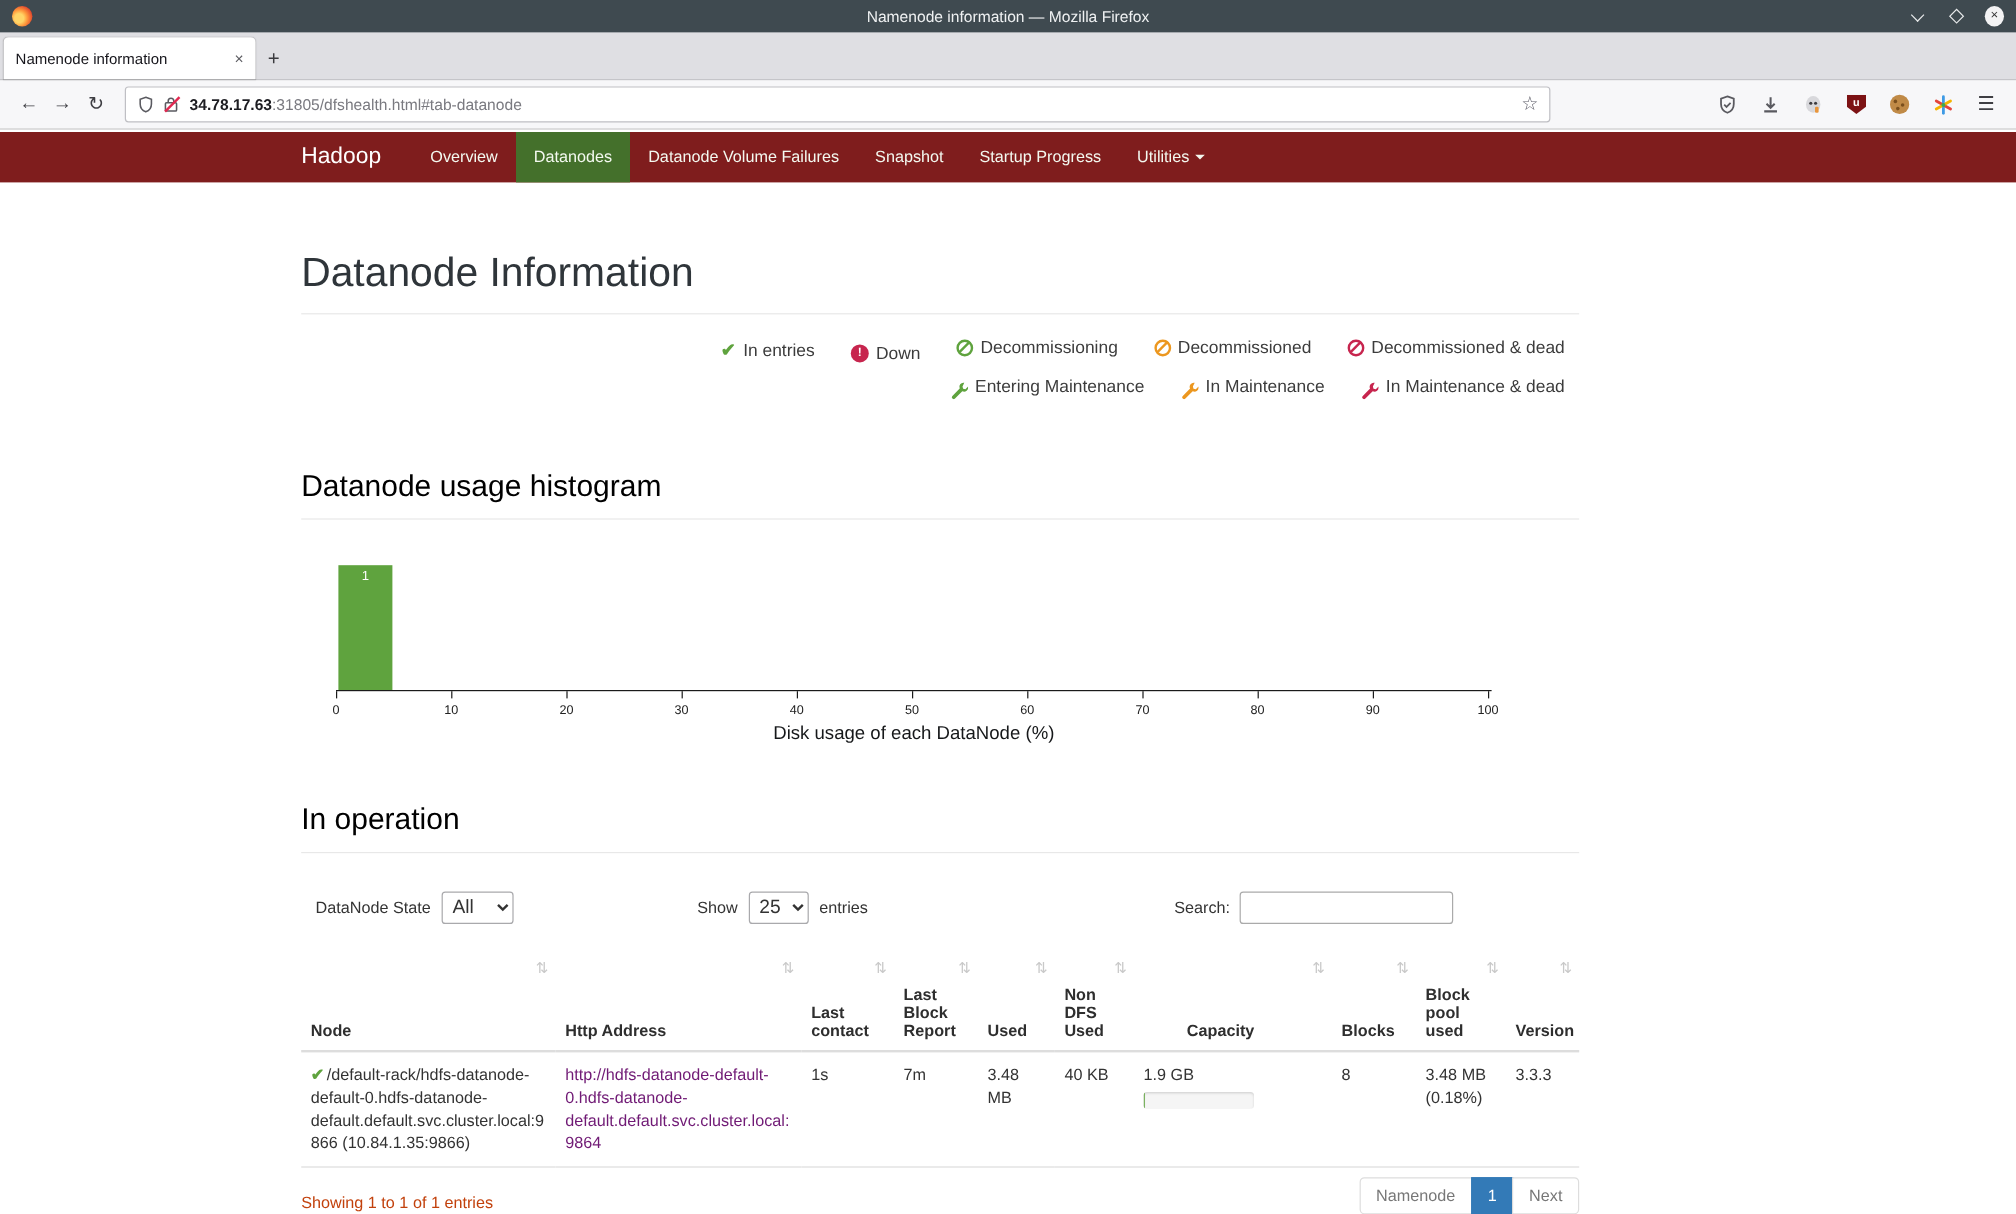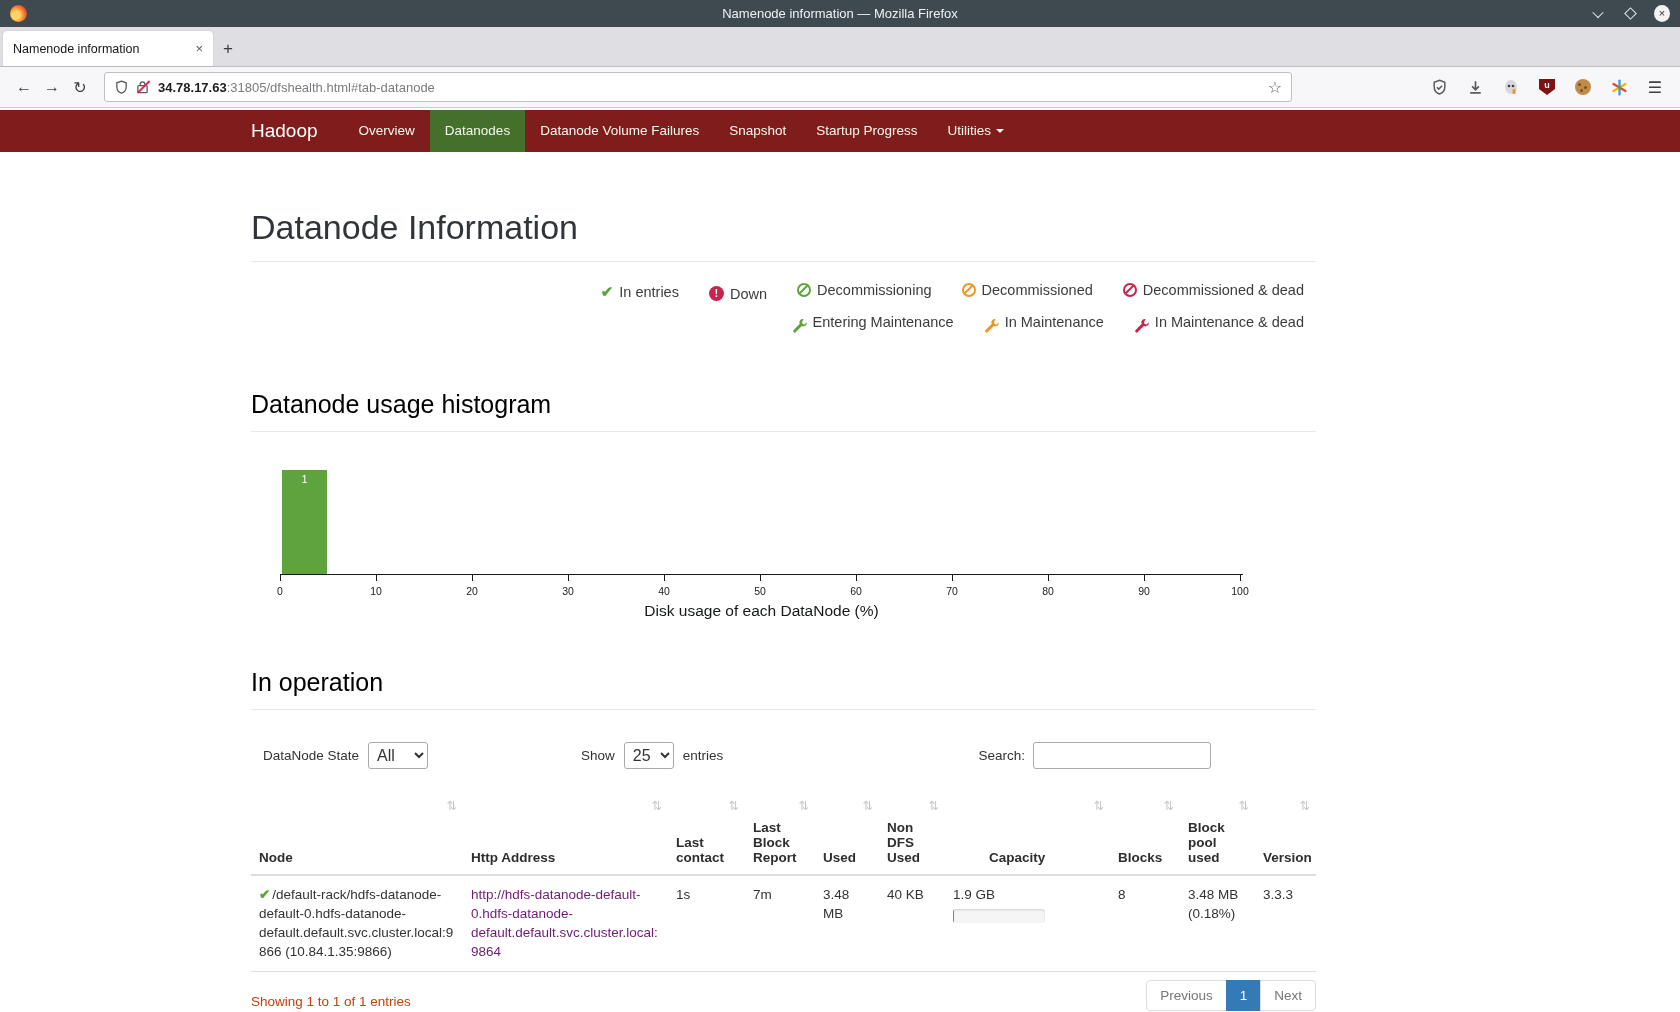--- a/index.html
+++ b/index.html
@@ -383,18 +383,18 @@
         <td>8</td>
         <td>3.48 MB (0.18%)</td>
         <td>3.3.3</td>
       </tr>
     </tbody>
   </table>
 
   <div class="tfoot">
     <div class="showing">Showing 1 to 1 of 1 entries</div>
     <div class="pagination">
-      <span class="first">Previous</span>
+      <span class="first">Namenode</span>
       <span class="active">1</span>
       <span class="last">Next</span>
     </div>
   </div>
 </div>
 
 </body></html>

